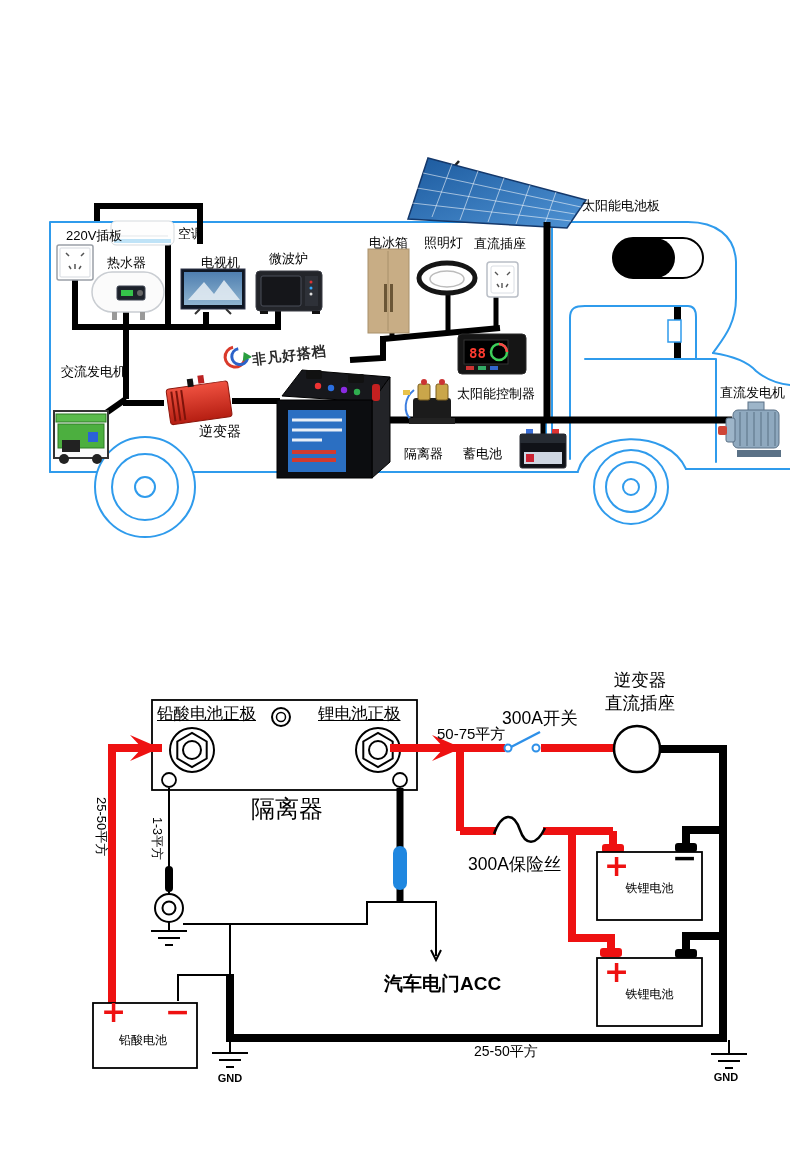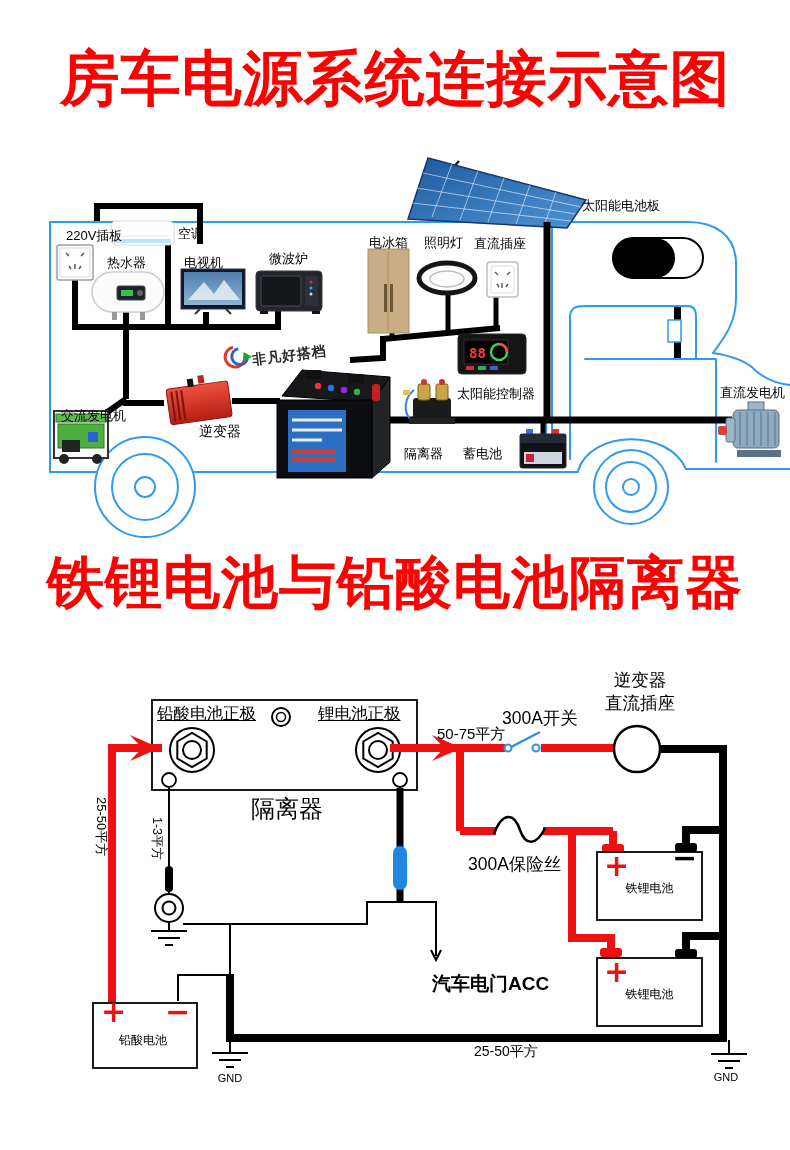--- a/index.html
+++ b/index.html
@@ -10,24 +10,24 @@
   .title{position:absolute;width:790px;text-align:center;color:#ff0000;
          font-weight:900;line-height:1;letter-spacing:1px;
          font-family:"DejaVu Sans","Liberation Sans",sans-serif;}
   #title-top{top:48px;font-size:60px;}
   #title-bottom{top:554px;font-size:57px;}
   .lb{position:absolute;line-height:1;white-space:nowrap;color:#000;}
   .f13{font-size:13px;}
   .f14{font-size:14px;}
   .f16{font-size:16.5px;text-decoration:underline;}
   .f17{font-size:17.5px;}
-  .f19{font-size:19px;font-weight:600;margin-left:48px;}
+  .f19{font-size:19px;font-weight:600;}
   .f20{font-size:12px;}
   .f24{font-size:24px;}
-  .gnd{font-size:11px;font-weight:normal;text-align:center;width:34px;}
+  .gnd{font-size:11px;font-weight:bold;text-align:center;width:34px;}
   .ctr{text-align:center;}
   .rot{transform:rotate(90deg);transform-origin:0 0;}
   .sign{font-weight:900;font-size:30px;font-family:"DejaVu Sans",sans-serif;}
   .red{color:#ee1111;}
   .blk{color:#000;}
   .watermark{position:absolute;left:252px;top:347px;font-size:14px;font-weight:900;color:#2b2b2b;
      transform:rotate(-7deg);letter-spacing:1px;
      text-shadow:-1px -1px 0 #fff,1px -1px 0 #fff,-1px 1px 0 #fff,1px 1px 0 #fff;}
 </style>
 </head>
@@ -316,34 +316,32 @@
     </g>
     <g stroke="#000" stroke-width="2">
       <path d="M729,1040 L729,1054 M711,1054 L747,1054 M718,1061 L740,1061 M725,1068 L733,1068"></path>
     </g>
 
     <rect x="597" y="852" width="105" height="68" fill="#fff" stroke="#000" stroke-width="1.8"></rect>
     <rect x="597" y="958" width="105" height="68" fill="#fff" stroke="#000" stroke-width="1.8"></rect>
     <rect x="93" y="1003" width="104" height="65" fill="#fff" stroke="#000" stroke-width="1.8"></rect>
   </svg>
 
-  <div class="title" id="title-top">房车电源系统连接示意图</div>
-  <div class="title" id="title-bottom">铁锂电池与铅酸电池隔离器</div>
 
   <div class="lb f13" style="left:66px;top:229px">220V插板</div>
   <div class="lb f13" style="left:178px;top:227px">空调</div>
   <div class="lb f13" style="left:107px;top:256px">热水器</div>
-  <div class="lb f13" style="left:184px;top:256px">电视机</div>
+  <div class="lb f13" style="left:201px;top:256px">电视机</div>
   <div class="lb f13" style="left:269px;top:252px">微波炉</div>
   <div class="lb f13" style="left:369px;top:236px">电冰箱</div>
   <div class="lb f13" style="left:424px;top:236px">照明灯</div>
   <div class="lb f13" style="left:474px;top:237px">直流插座</div>
   <div class="lb f13" style="left:582px;top:199px">太阳能电池板</div>
   <div class="lb f13" style="left:457px;top:387px">太阳能控制器</div>
-  <div class="lb f13" style="left:61px;top:409px">交流发电机</div>
+  <div class="lb f13" style="left:61px;top:365px">交流发电机</div>
   <div class="lb f14" style="left:199px;top:424px">逆变器</div>
   <div class="lb f13" style="left:404px;top:447px">隔离器</div>
   <div class="lb f13" style="left:463px;top:447px">蓄电池</div>
   <div class="lb f13" style="left:720px;top:386px">直流发电机</div>
   <div class="watermark">非凡好搭档</div>
 
   <div class="lb f16" style="left:157px;top:705px">铅酸电池正极</div>
   <div class="lb f16" style="left:318px;top:705px">锂电池正极</div>
   <div class="lb f24" style="left:251px;top:797px">隔离器</div>
   <div class="lb f13 rot" style="left:108px;top:797px">25-50平方</div>

